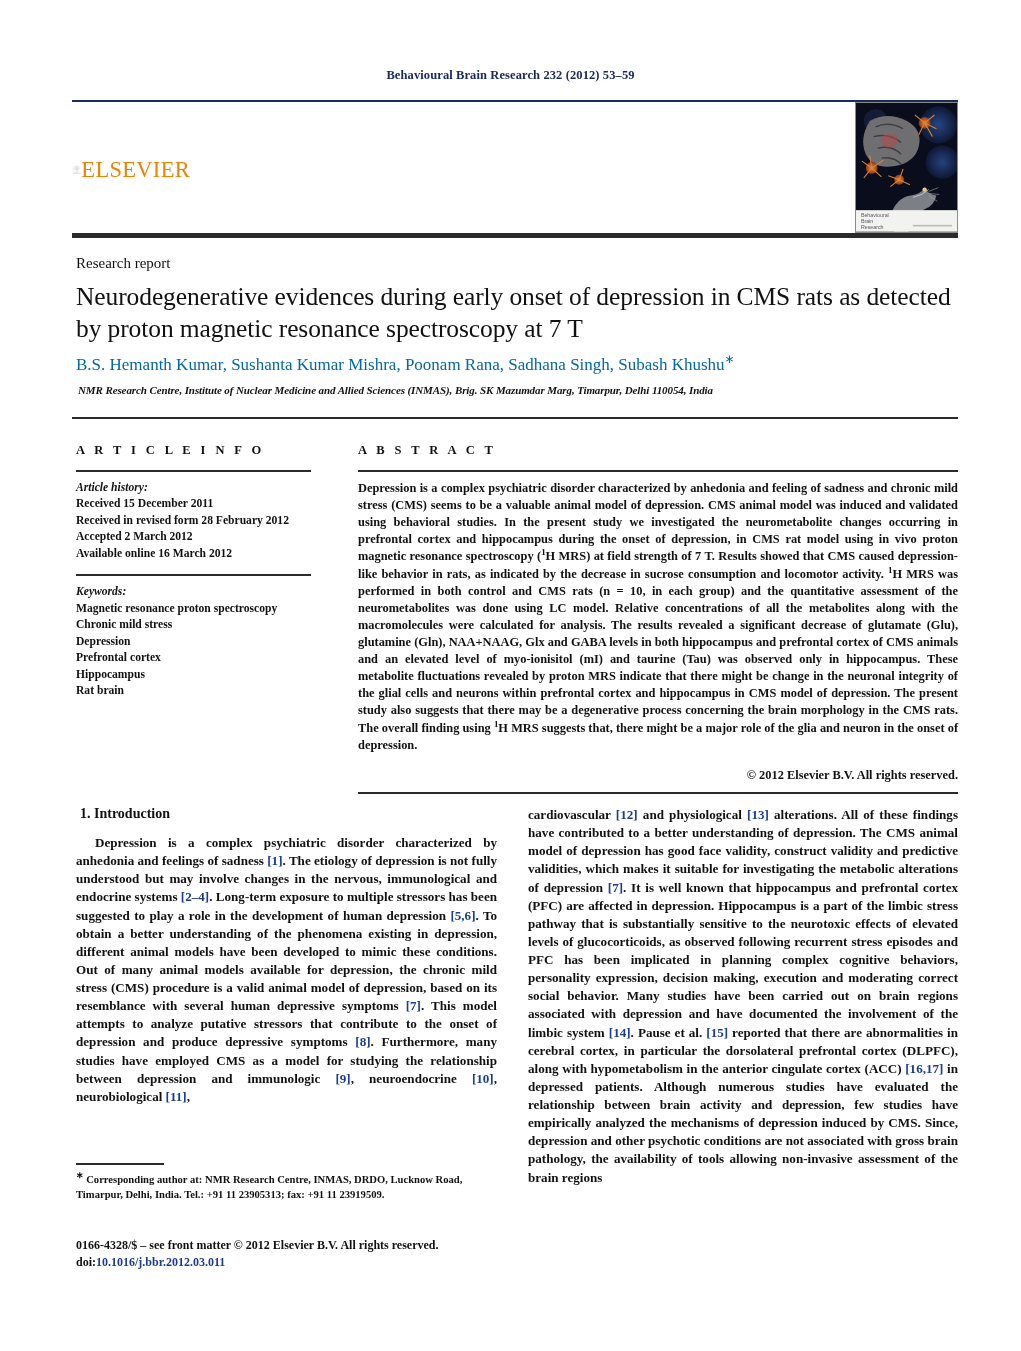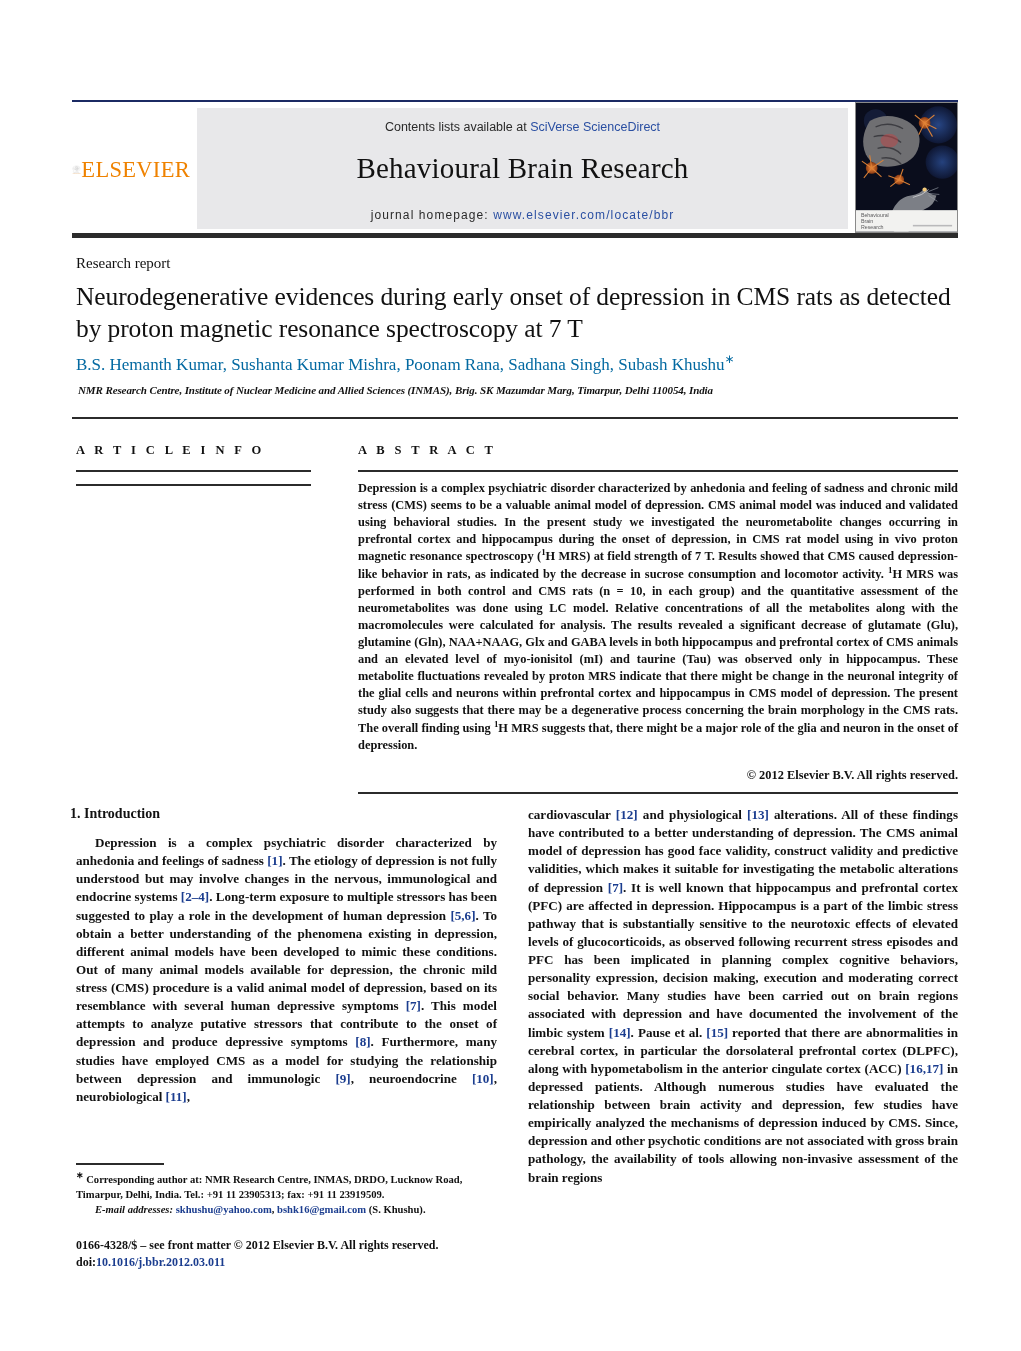--- a/index.html
+++ b/index.html
@@ -236,21 +236,21 @@
     position: absolute;
     left: 358px; top: 792px;
     width: 600px;
     height: 2px;
     background: #2b2b2b;
   }
 
   
   .sec-heading {
     position: absolute;
-    left: 70px; top: 806px;
+    left: 80px; top: 806px;
     font-family: "Liberation Serif", serif;
     font-weight: bold;
     font-size: 14px;
     color: #111;
   }
   .col-left {
     position: absolute;
     left: 76px; top: 834px;
     width: 421px;
   }
@@ -309,20 +309,21 @@
   }
   .imprint .doi { color: #1b3d8f; }
 
   sup { font-size: 0.72em; vertical-align: super; line-height: 0; }
 </style>
 </head>
 <body>
 
 <div class="page">
 
+  <div class="running-head">Behavioural Brain Research 232 (2012) 53–59</div>
 
   <div class="rule-top"></div>
   <div class="rule-bottom"></div>
 
   <div class="masthead">
 
     <div class="elsevier-block">
       <svg class="elsevier-tree" viewBox="0 0 100 100">
         <g stroke="#4a4a4a" stroke-width="0.7" fill="none">
           <ellipse cx="36" cy="26" rx="25" ry="17"></ellipse>
@@ -339,29 +340,20 @@
           <ellipse cx="26" cy="78" rx="8" ry="5"></ellipse>
           <ellipse cx="66" cy="76" rx="6" ry="4"></ellipse>
           <path d="M60 52 q3 12 2 24"></path>
           <path d="M42 56 q-4 14 -3 26"></path>
         </g>
         <rect x="6" y="88" width="88" height="1.6" fill="#ef8200"></rect>
       </svg>
       <div class="elsevier-word">ELSEVIER</div>
     </div>
 
-    <div class="journal-band">
-      <div class="contents-line">
-        <span>Contents lists available at </span><span class="sd">SciVerse ScienceDirect</span>
-      </div>
-      <div class="journal-title">Behavioural Brain Research</div>
-      <div class="homepage-line">
-        <span>journal homepage: </span><span class="url">www.elsevier.com/locate/bbr</span>
-      </div>
-    </div>
 
     <div class="cover-thumb">
       <svg viewBox="0 0 103 131" width="101" height="129">
         <defs>
           <radialGradient id="gblue" cx="0.5" cy="0.5" r="0.5">
             <stop offset="0%" stop-color="#2c4f96"></stop>
             <stop offset="100%" stop-color="#101a3a"></stop>
           </radialGradient>
           <radialGradient id="gorange" cx="0.5" cy="0.5" r="0.5">
             <stop offset="0%" stop-color="#f0883a"></stop>
@@ -409,21 +401,37 @@
   <div class="authors">
     <span>B.S. Hemanth Kumar, Sushanta Kumar Mishra, Poonam Rana, Sadhana Singh, Subash Khushu</span><span class="star">∗</span>
   </div>
   <div class="affiliation">NMR Research Centre, Institute of Nuclear Medicine and Allied Sciences (INMAS), Brig. SK Mazumdar Marg, Timarpur, Delhi 110054, India</div>
 
   <div class="rule-head2"></div>
 
   <div class="info-col">
     <div class="sec-label">A R T I C L E   I N F O</div>
     <div class="thinrule short"></div>
+    <div class="info-body">
+      <div class="it">Article history:</div>
+      <div>Received 15 December 2011</div>
+      <div>Received in revised form 28 February 2012</div>
+      <div>Accepted 2 March 2012</div>
+      <div>Available online 16 March 2012</div>
+    </div>
     <div class="thinrule short"></div>
+    <div class="info-body kw-block">
+      <div class="it">Keywords:</div>
+      <div>Magnetic resonance proton spectroscopy</div>
+      <div>Chronic mild stress</div>
+      <div>Depression</div>
+      <div>Prefrontal cortex</div>
+      <div>Hippocampus</div>
+      <div>Rat brain</div>
+    </div>
   </div>
 
   <div class="abs-col">
     <div class="sec-label">A B S T R A C T</div>
     <div class="thinrule long"></div>
     <div class="abs-body"><span>Depression is a complex psychiatric disorder characterized by anhedonia and feeling of sadness and chronic mild stress (CMS) seems to be a valuable animal model of depression. CMS animal model was induced and validated using behavioral studies. In the present study we investigated the neurometabolite changes occurring in prefrontal cortex and hippocampus during the onset of depression, in CMS rat model using in vivo proton magnetic resonance spectroscopy (</span><sup>1</sup><span>H MRS) at field strength of 7 T. Results showed that CMS caused depression-like behavior in rats, as indicated by the decrease in sucrose consumption and locomotor activity. </span><sup>1</sup><span>H MRS was performed in both control and CMS rats (n = 10, in each group) and the quantitative assessment of the neurometabolites was done using LC model. Relative concentrations of all the metabolites along with the macromolecules were calculated for analysis. The results revealed a significant decrease of glutamate (Glu), glutamine (Gln), NAA+NAAG, Glx and GABA levels in both hippocampus and prefrontal cortex of CMS animals and an elevated level of myo-ionisitol (mI) and taurine (Tau) was observed only in hippocampus. These metabolite fluctuations revealed by proton MRS indicate that there might be change in the neuronal integrity of the glial cells and neurons within prefrontal cortex and hippocampus in CMS model of depression. The present study also suggests that there may be a degenerative process concerning the brain morphology in the CMS rats. The overall finding using </span><sup>1</sup><span>H MRS suggests that, there might be a major role of the glia and neuron in the onset of depression.</span></div>
     <div class="copyright">© 2012 Elsevier B.V. All rights reserved.</div>
   </div>
   <div class="rule-absbottom"></div>
 
@@ -433,21 +441,20 @@
     <p class="indent"><span>Depression is a complex psychiatric disorder characterized by anhedonia and feelings of sadness </span><span class="ref">[1]</span><span>. The etiology of depression is not fully understood but may involve changes in the nervous, immunological and endocrine systems </span><span class="ref">[2–4]</span><span>. Long-term exposure to multiple stressors has been suggested to play a role in the development of human depression </span><span class="ref">[5,6]</span><span>. To obtain a better understanding of the phenomena existing in depression, different animal models have been developed to mimic these conditions. Out of many animal models available for depression, the chronic mild stress (CMS) procedure is a valid animal model of depression, based on its resemblance with several human depressive symptoms </span><span class="ref">[7]</span><span>. This model attempts to analyze putative stressors that contribute to the onset of depression and produce depressive symptoms </span><span class="ref">[8]</span><span>. Furthermore, many studies have employed CMS as a model for studying the relationship between depression and immunologic </span><span class="ref">[9]</span><span>, neuroendocrine </span><span class="ref">[10]</span><span>, neurobiological </span><span class="ref">[11]</span><span>,</span></p>
   </div>
 
   <div class="col-right bodytext">
     <p><span>cardiovascular </span><span class="ref">[12]</span><span> and physiological </span><span class="ref">[13]</span><span> alterations. All of these findings have contributed to a better understanding of depression. The CMS animal model of depression has good face validity, construct validity and predictive validities, which makes it suitable for investigating the metabolic alterations of depression </span><span class="ref">[7]</span><span>. It is well known that hippocampus and prefrontal cortex (PFC) are affected in depression. Hippocampus is a part of the limbic stress pathway that is substantially sensitive to the neurotoxic effects of elevated levels of glucocorticoids, as observed following recurrent stress episodes and PFC has been implicated in planning complex cognitive behaviors, personality expression, decision making, execution and moderating correct social behavior. Many studies have been carried out on brain regions associated with depression and have documented the involvement of the limbic system </span><span class="ref">[14]</span><span>. Pause et al. </span><span class="ref">[15]</span><span> reported that there are abnormalities in cerebral cortex, in particular the dorsolateral prefrontal cortex (DLPFC), along with hypometabolism in the anterior cingulate cortex (ACC) </span><span class="ref">[16,17]</span><span> in depressed patients. Although numerous studies have evaluated the relationship between brain activity and depression, few studies have empirically analyzed the mechanisms of depression induced by CMS. Since, depression and other psychotic conditions are not associated with gross brain pathology, the availability of tools allowing non-invasive assessment of the brain regions</span></p>
   </div>
 
   <div class="foot-rule"></div>
   <div class="footnote">
     <div><span class="star">∗</span><span> Corresponding author at: NMR Research Centre, INMAS, DRDO, Lucknow Road, Timarpur, Delhi, India. Tel.: +91 11 23905313; fax: +91 11 23919509.</span></div>
-    <div class="foot-indent"><span class="em">E-mail addresses:</span> <span class="mail">skhushu@yahoo.com</span><span>, </span><span class="mail">bshk16@gmail.com</span><span> (S. Khushu).</span></div>
   </div>
 
   <div class="imprint">
     <div>0166-4328/$ – see front matter © 2012 Elsevier B.V. All rights reserved.</div>
     <div><span>doi:</span><span class="doi">10.1016/j.bbr.2012.03.011</span></div>
   </div>
 
 </div>
 
 </body></html>

